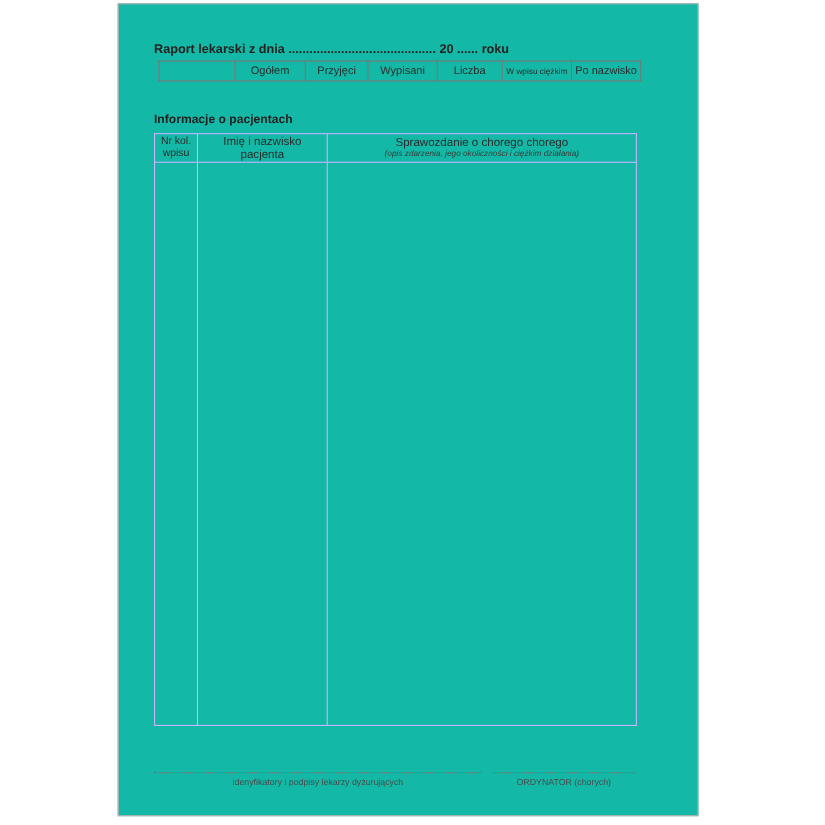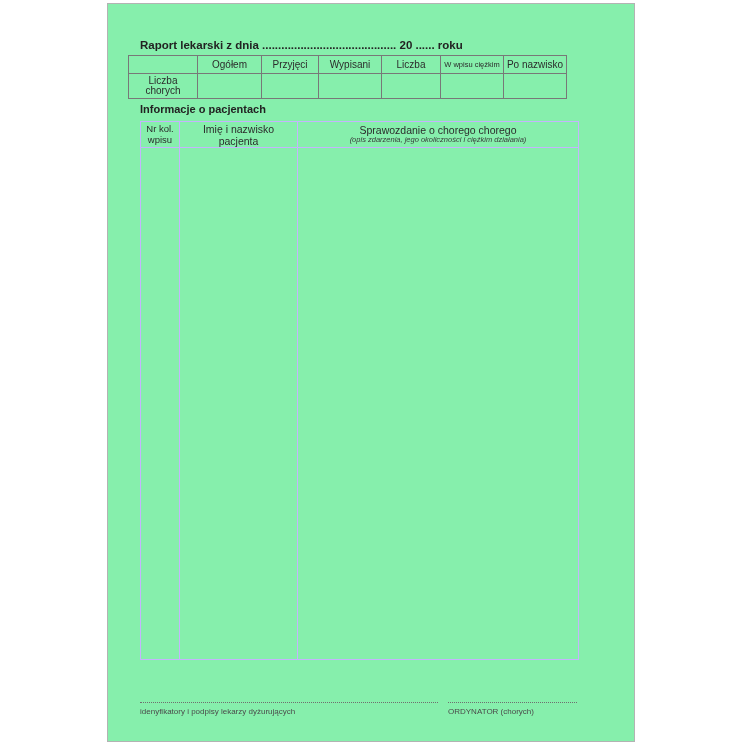--- a/index.html
+++ b/index.html
@@ -12,38 +12,38 @@
     color: #2b2b2b;
     overflow: hidden;
   }
   .sheet {
     position: absolute;
     left: 107px;
     top: 3px;
     width: 526px;
     height: 737px;
     border: 1px solid #b3b3b3;
-    background: #86efac;
+    background: #14b8a6;
     text-decoration: underline;
   }
   .form-title {
     position: absolute;
     left: 32px;
     top: 35px;
     width: 440px;
     font-size: 11.5px;
     font-weight: bold;
     white-space: nowrap;
     color: #222;
   }
   
   table { border-collapse: collapse; table-layout: fixed; }
   .summary {
     position: absolute;
-    left: 20px;
+    left: 36px;
     top: 51px;
     width: 438px;
   }
   .summary th, .summary td {
     border: 1px solid #787878;
     padding: 0 1px;
     text-align: center;
     vertical-align: middle;
     font-weight: normal;
     font-size: 10px;
@@ -96,21 +96,21 @@
     height: 0;
     border-top: 1.5px dotted #6f6f6f;
   }
   .sigline.left  { left: 32px;  top: 698px; width: 298px; }
   .sigline.right { left: 340px; top: 698px; width: 129px; }
   .siglabel {
     position: absolute;
     top: 703px;
     font-size: 8px;
     color: #4a4a4a;
-    text-align: left;
+    text-align: center;
   }
   .siglabel.left  { left: 32px;  width: 298px; }
   .siglabel.right { left: 340px; width: 129px; }
 </style>
 </head>
 <body>
 
 <div class="sheet">
 
   <div class="form-title"><span>Raport lekarski z dnia</span> <span>..........................................</span> <span>20</span> <span>......</span> <span>roku</span></div>
@@ -127,29 +127,20 @@
     </colgroup>
     <tbody>
         <tr class="hdr">
       <th></th>
       <th>Ogółem</th>
       <th>Przyjęci</th>
       <th>Wypisani</th>
       <th>Liczba</th>
       <th>W wpisu ciężkim</th>
       <th>Po nazwisko</th>
-    </tr>
-    <tr class="data">
-      <td class="rowlabel">Liczba chorych</td>
-      <td></td>
-      <td></td>
-      <td></td>
-      <td></td>
-      <td></td>
-      <td></td>
     </tr>
   </tbody>
     </table>
 
   <div class="section-title">Informacje o pacjentach</div>
 
   <table class="patients">
     <colgroup>
       <col style="width:39px">
         <col style="width:118px">

